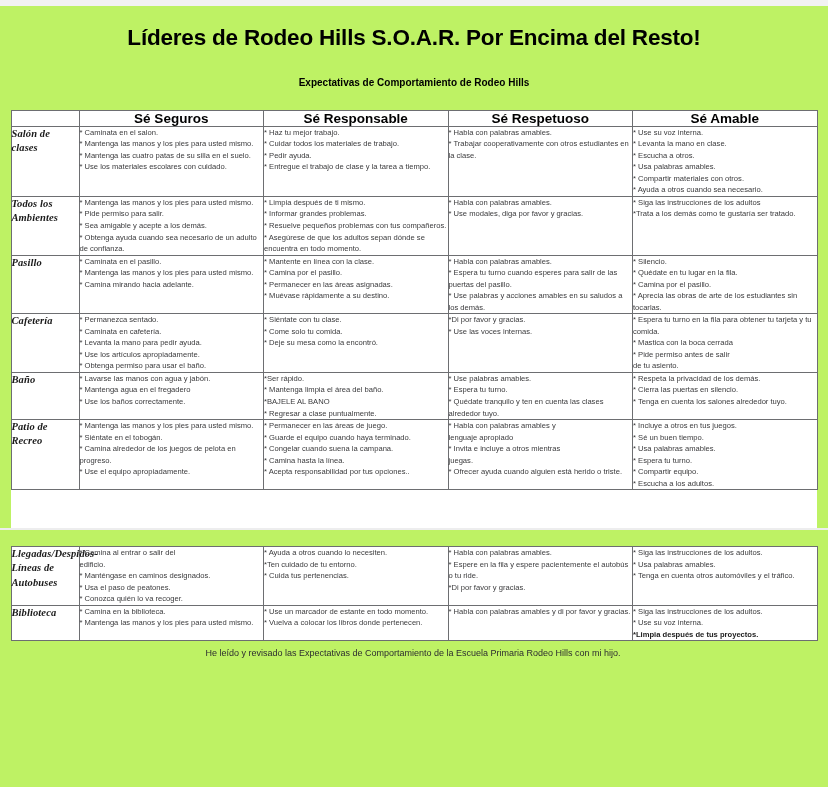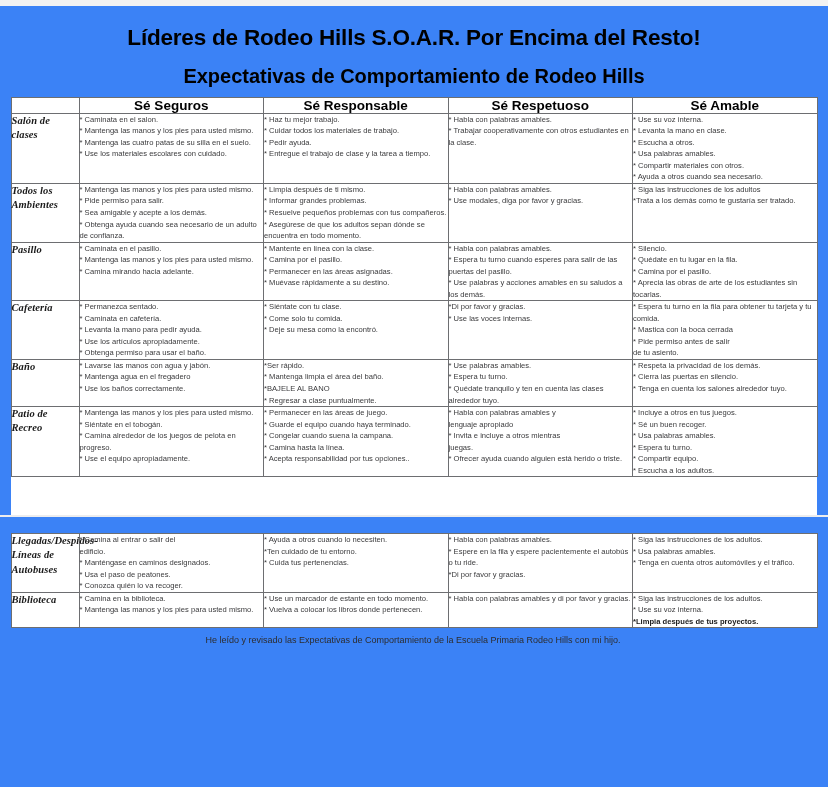--- a/index.html
+++ b/index.html
@@ -11,43 +11,43 @@
     width: 828px;
     height: 787px;
     font-family: "Liberation Sans", sans-serif;
     color: #231f20;
     overflow: hidden;
   }
   .page {
     position: relative;
     width: 828px;
     height: 787px;
-    background: #3b82f6;
+    background: #bef264;
     box-sizing: border-box;
   }
 
   
   .main-title {
     text-align: center;
     font-family: "Liberation Sans", sans-serif;
     font-weight: bold;
     font-size: 22.5px;
     letter-spacing: -0.2px;
     color: #000000;
     margin: 0;
     padding: 20px 0 0 0;
     line-height: 1.1;
   }
   .sub-title {
     text-align: center;
     font-family: "Liberation Sans", sans-serif;
     font-weight: bold;
-    font-size: 20px;
+    font-size: 10px;
     color: #000000;
-    margin: 0;
+    margin: 12px;
     padding: 14px 0 10px 0;
     line-height: 1.1;
   }
 
   
   .matrix {
     width: 806px;
     margin: 0 auto;
     border-collapse: collapse;
     table-layout: fixed;
@@ -355,21 +355,21 @@
               <li>* Habla con palabras amables y
   lenguaje apropiado</li>
               <li>* Invita e incluye a otros mientras
   juegas.</li>
               <li>* Ofrecer ayuda cuando alguien está herido o triste.</li>
             </ul>
           </td>
           <td class="cell">
             <ul>
               <li>* Incluye a otros en tus juegos.</li>
-              <li>* Sé un buen recoger.</li>
+              <li>* Sé un buen tiempo.</li>
               <li>* Usa palabras amables.</li>
               <li>* Espera tu turno.</li>
               <li>* Compartir equipo.</li>
               <li>* Escucha a los adultos.</li>
             </ul>
           </td>
         </tr>
       </tbody>
   </table>
 

